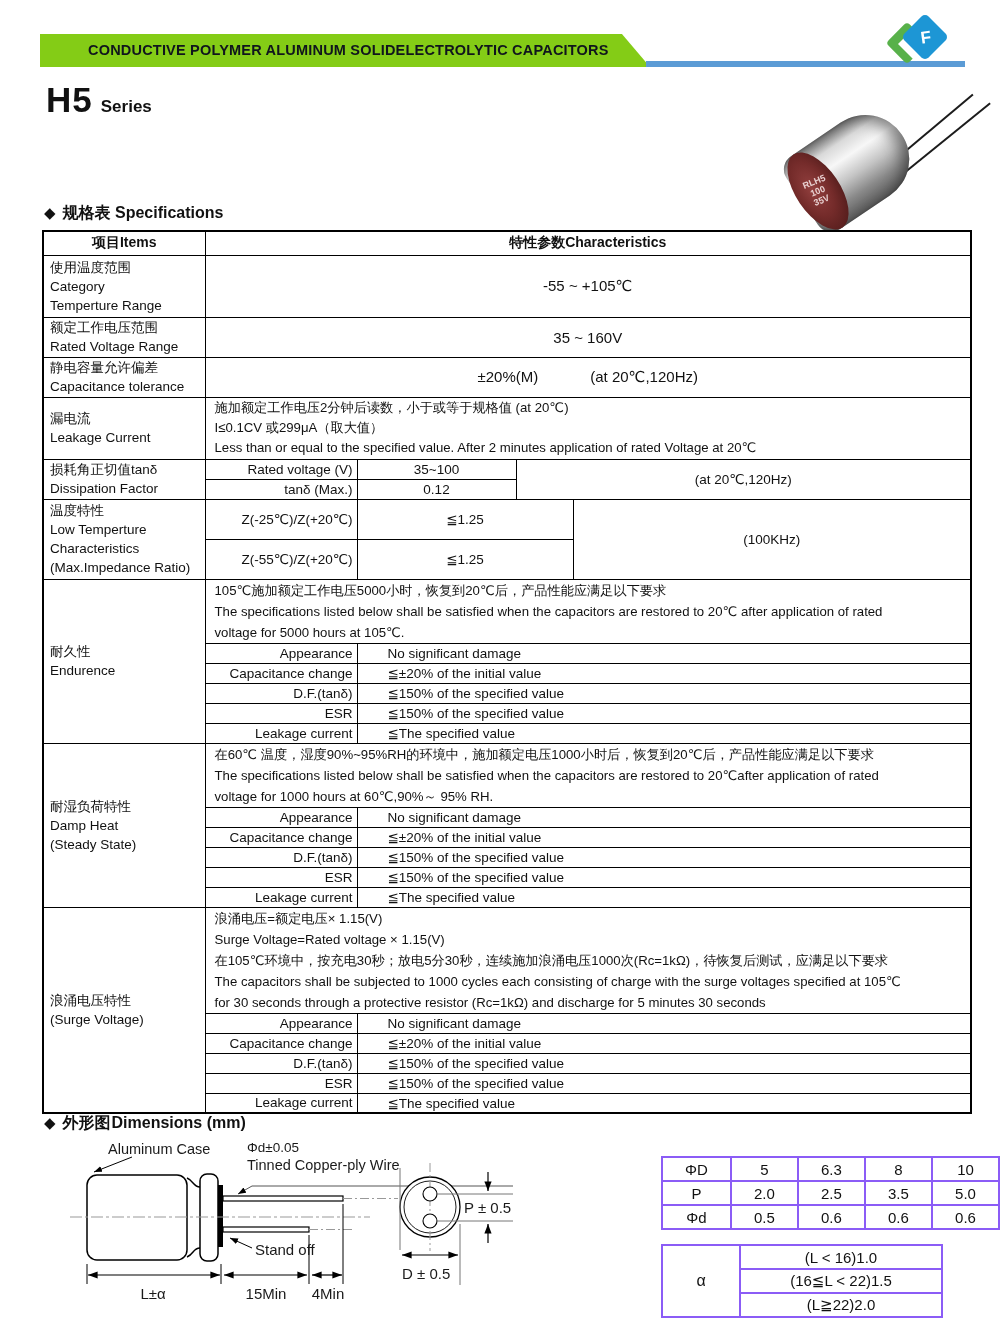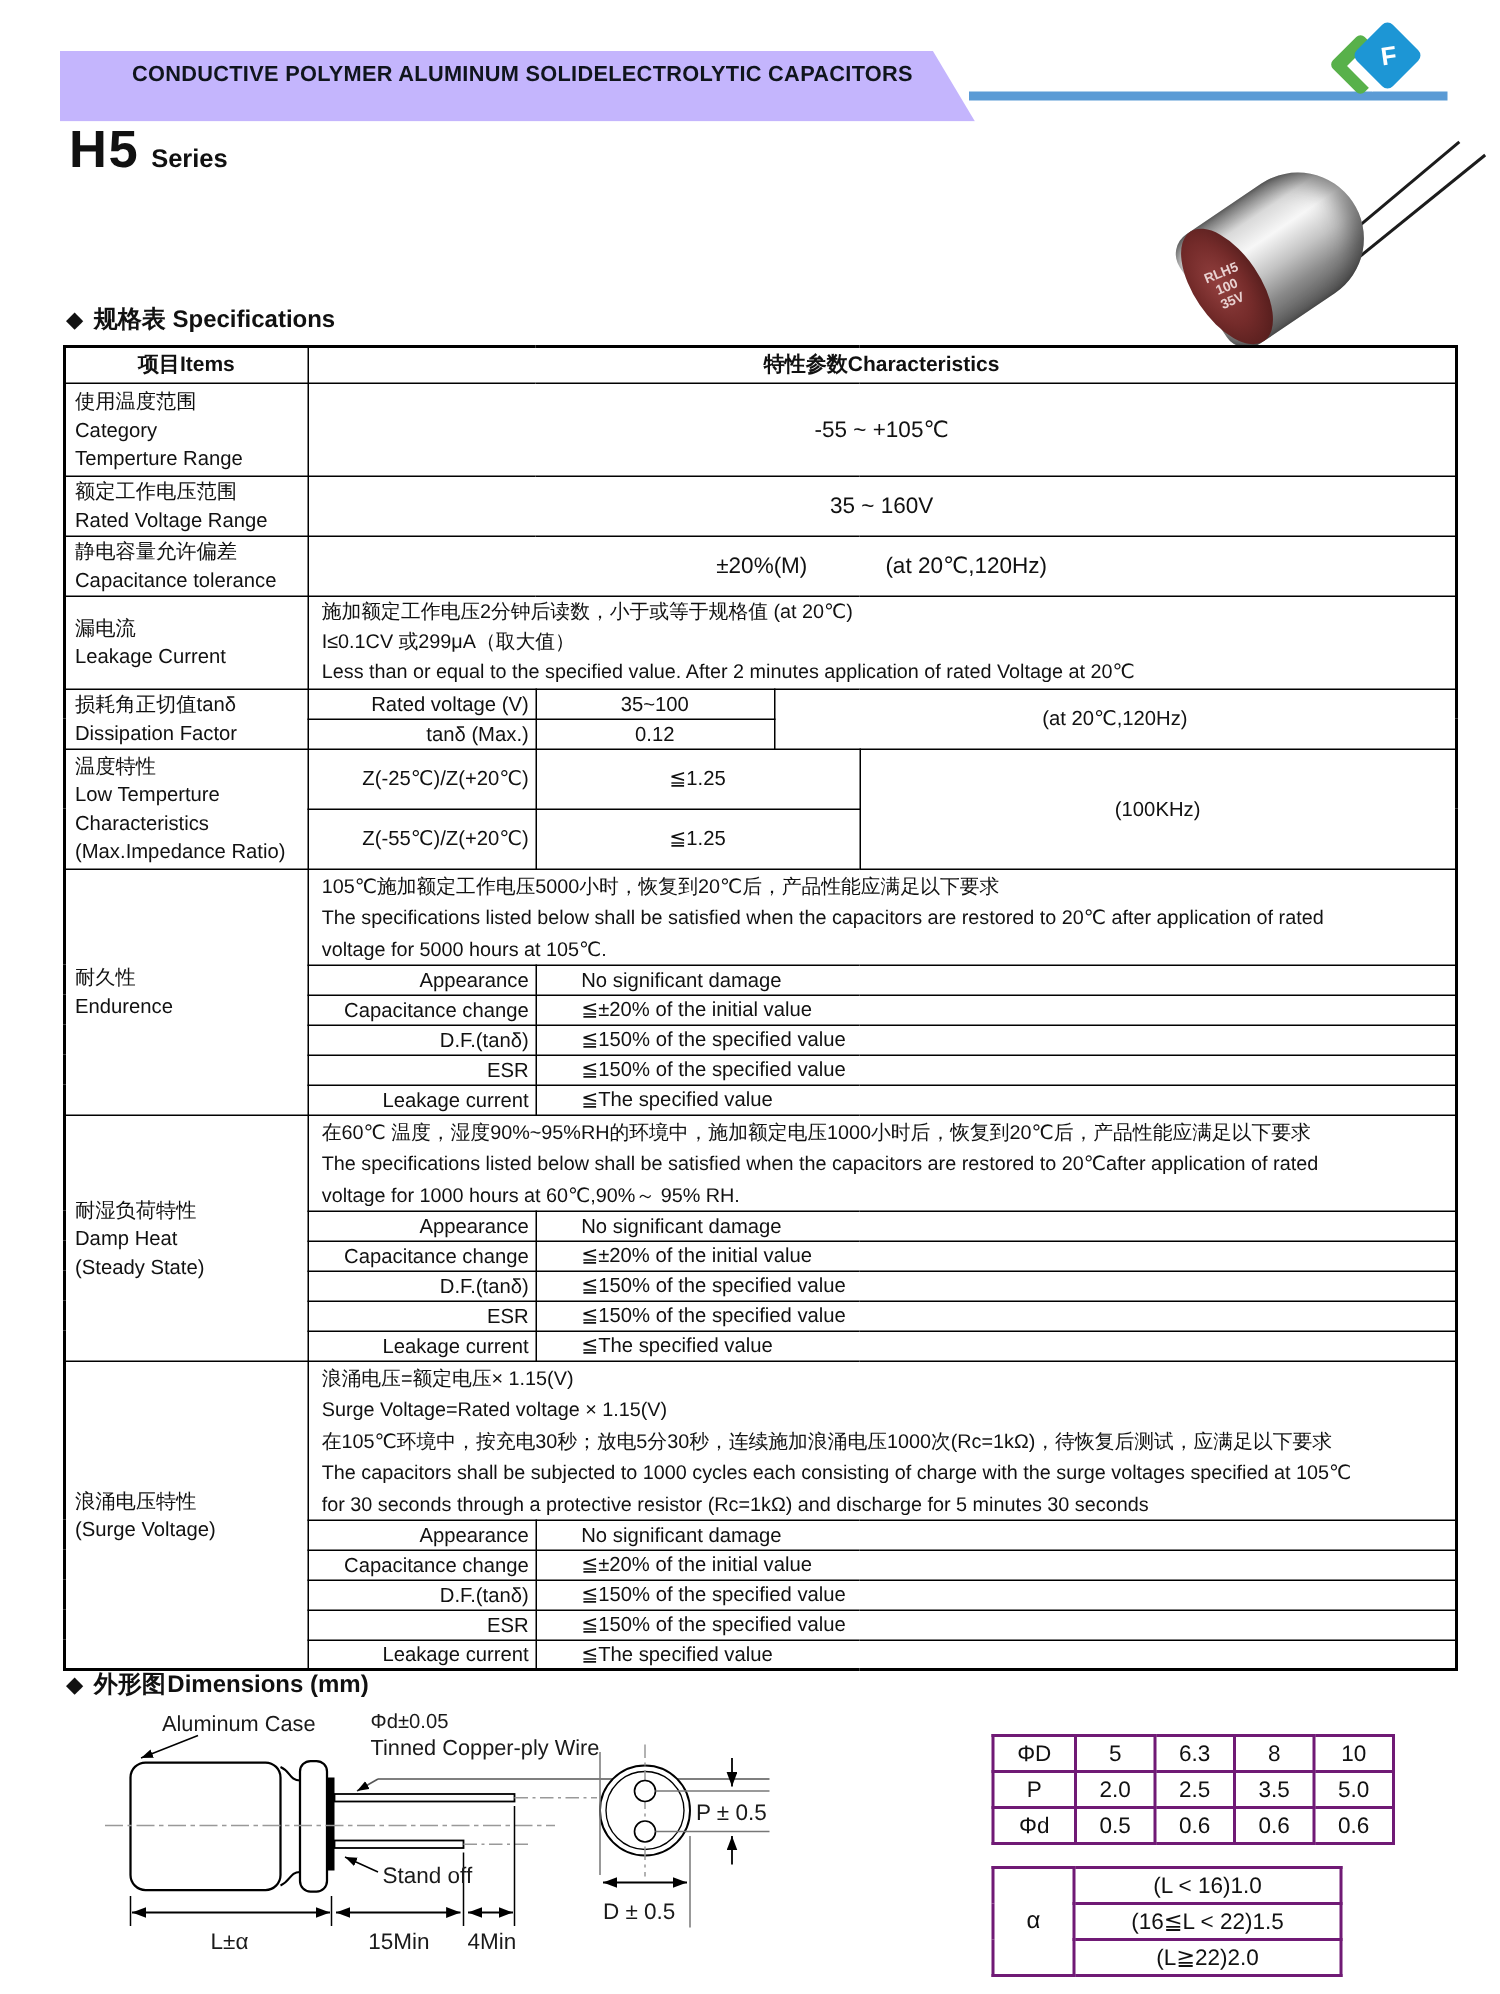--- a/index.html
+++ b/index.html
@@ -1,20 +1,20 @@
 <!DOCTYPE html>
 <html><head>
 <meta charset="utf-8">
 <style>
   html,body{margin:0;padding:0;background:#fff;}
   .page{position:relative;width:1000px;height:1329px;background:#fff;overflow:hidden;
         font-family:"Liberation Sans","DejaVu Sans",sans-serif;color:#111;}
 
   
-  .banner{position:absolute;left:40px;top:34px;width:610px;height:47px;background:#c4b5fd;
+  .banner{position:absolute;left:40px;top:34px;width:610px;height:33px;background:#84cc16;
           clip-path:polygon(0 0,95.4% 0,100% 100%,0 100%);}
   .banner .t{font-size:14.5px;font-weight:bold;color:#10151d;line-height:33px;padding-left:48px;
              letter-spacing:.2px;white-space:nowrap;}
   .banner-line{position:absolute;left:646px;top:61px;width:319px;height:6px;background:#5b9bd5;}
 
   
   .logo{position:absolute;left:886px;top:12px;width:66px;height:60px;}
   .logo .g{position:absolute;left:6px;top:16px;width:30px;height:30px;background:#58b14a;transform:rotate(45deg);border-radius:4px;}
   .logo .gcut{position:absolute;left:17px;top:20px;width:24px;height:24px;background:#fff;transform:rotate(45deg);}
   .logo .b{position:absolute;left:22px;top:8px;width:34px;height:34px;background:#1d96d5;transform:rotate(45deg);border-radius:5px;}
@@ -66,21 +66,21 @@
   .spec .subval{padding-left:30px;white-space:nowrap;}
   .h24{height:24px;} .h40{height:40px;} .h62{height:62px;} .h20{height:20px;} .h105{height:105px;}
   .gap50{margin-left:52px;}
 
   
   svg.diag{position:absolute;left:40px;top:1138px;}
   svg.diag text{font-family:"Liberation Sans","DejaVu Sans",sans-serif;fill:#1a1a1a;}
   table.dim1,table.dim2{position:absolute;border-collapse:collapse;background:#fff;}
   table.dim1{left:661px;top:1156px;}
   table.dim2{left:661px;top:1244px;}
-  .dim1 td,.dim2 td{border:2px solid #701a75;height:22px;text-align:center;font-size:15px;padding:0 4px;}
+  .dim1 td,.dim2 td{border:2px solid #8b5cf6;height:22px;text-align:center;font-size:15px;padding:0 16px;}
   .dim1 td{width:43px;}
   .dim1 td.fc{width:45px;}
   .dim2 td.al{width:44px;font-size:16px;}
   .dim2 td.av{width:168px;}
 </style>
 </head>
 <body>
 
 <div class="page">
 

